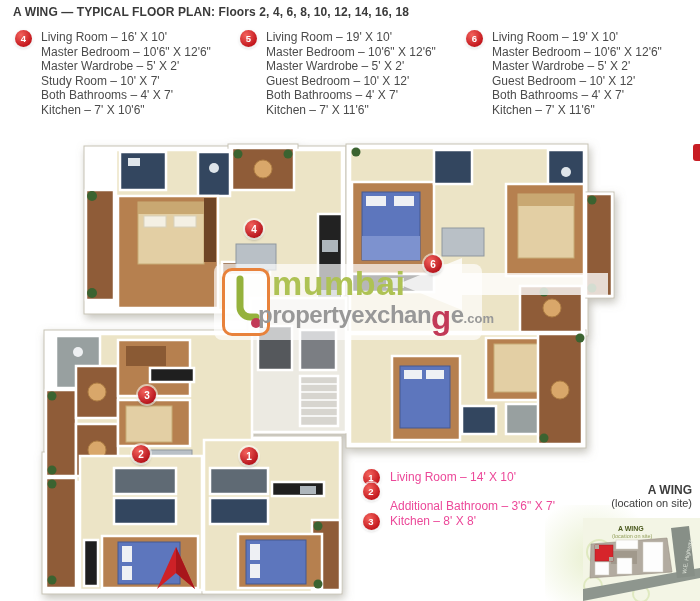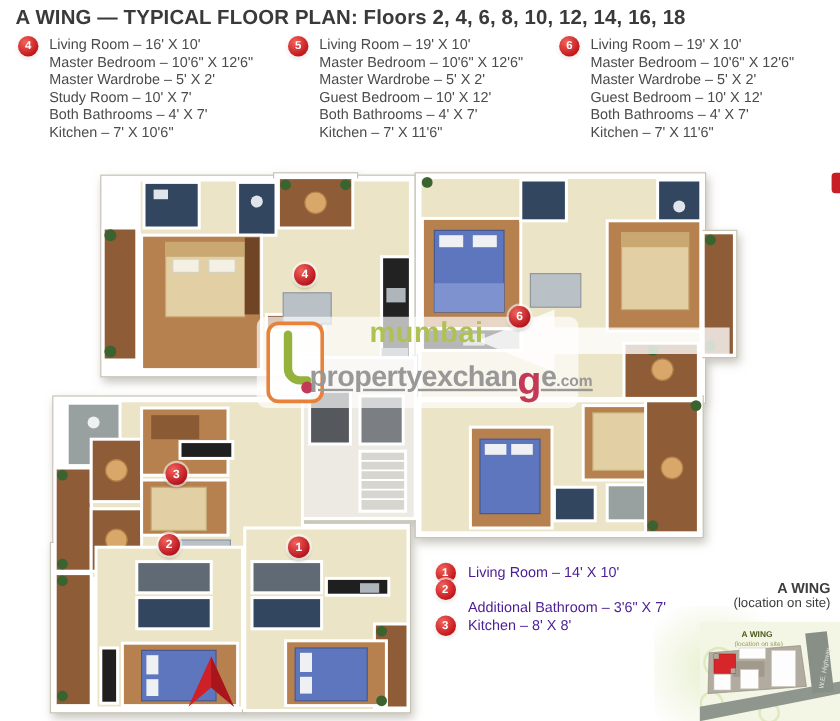--- a/index.html
+++ b/index.html
@@ -1,66 +1,66 @@
 <!DOCTYPE html>
 <html><head>
 <meta charset="utf-8">
 <style>
   html,body{margin:0;padding:0;}
   body{
     width:700px;height:601px;position:relative;overflow:hidden;
     background:#ffffff;font-family:"Liberation Sans",sans-serif;
   }
   .title{
-    position:absolute;left:13px;top:5px;font-size:17px;font-weight:bold;
+    position:absolute;left:13px;top:5px;font-size:12px;font-weight:bold;
     color:#3a3a3a;letter-spacing:.1px;white-space:nowrap;z-index:6;
   }
   .badge{
     width:17px;height:17px;border-radius:50%;
     background:radial-gradient(circle at 35% 30%, #f3625c, #c3161c 72%);
     color:#fff;font-size:9.5px;font-weight:bold;
     display:flex;align-items:center;justify-content:center;
     box-shadow:0 0 0 2px rgba(255,255,255,.65), 0 1px 3px rgba(0,0,0,.35);
     flex:0 0 auto;
   }
   .legend{position:absolute;display:flex;gap:9px;z-index:6;}
   .legend .lines div{
     font-size:12px;color:#4b4b4b;line-height:14.6px;white-space:nowrap;
   }
   .legend-bottom{position:absolute;left:356px;top:470px;z-index:6;}
   .legend-bottom .row{display:flex;align-items:center;height:14.6px;}
   .legend-bottom .slot{width:30px;display:flex;justify-content:center;}
   .legend-bottom .row div.txt{
-    font-size:12px;color:#4c1d95;white-space:nowrap;margin-left:4px;
+    font-size:12px;color:#ec4899;white-space:nowrap;margin-left:4px;
   }
   .plan-badge{
     position:absolute;width:18px;height:18px;border-radius:50%;
     background:radial-gradient(circle at 35% 30%, #f3625c, #b5121b 75%);
     color:#fff;font-size:10px;font-weight:bold;
     display:flex;align-items:center;justify-content:center;
     box-shadow:0 0 0 2px rgba(255,255,255,.55), 0 2px 3px rgba(0,0,0,.35);
     z-index:4;
   }
   #plan-svg{position:absolute;left:0;top:0;z-index:1;}
   .watermark{position:absolute;left:214px;top:262px;width:290px;height:82px;z-index:3;}
   .wm-band{
     position:absolute;left:0;top:2px;width:268px;height:76px;
     background:rgba(255,255,255,.68);border-radius:8px;
   }
   .wm-logo{
     position:absolute;left:8px;top:6px;width:42px;height:62px;
     border:3px solid #e8823b;border-radius:10px;background:rgba(255,255,255,.85);
   }
   .wm-line1{
-    position:absolute;left:58px;top:2px;font-size:24px;font-weight:bold;
-    color:#aec254;letter-spacing:.5px;margin-left:36px;
+    position:absolute;left:58px;top:2px;font-size:34px;font-weight:bold;
+    color:#aec254;letter-spacing:.5px;
   }
   .wm-line2{
     position:absolute;left:44px;top:39px;font-size:24px;font-weight:bold;
-    color:#989898;letter-spacing:-.5px;white-space:nowrap;text-decoration:underline;
+    color:#989898;letter-spacing:-.5px;white-space:nowrap;
   }
   .wm-line2 .g{color:#c23a57;font-size:33px;line-height:20px;vertical-align:-6px;}
   .wm-line2 .tld{font-size:13px;letter-spacing:0;}
   .site-label{position:absolute;right:8px;top:483px;text-align:right;color:#3d3d3d;z-index:6;}
   .site-label .t1{font-size:12px;font-weight:bold;}
   .site-label .t2{font-size:11px;}
   .site-map{position:absolute;left:583px;top:518px;width:117px;height:83px;z-index:5;}
   .site-glow{
     position:absolute;left:545px;top:505px;width:120px;height:96px;z-index:2;
     background:radial-gradient(circle at 40% 55%, rgba(205,220,150,.45), rgba(205,220,150,0) 70%);

